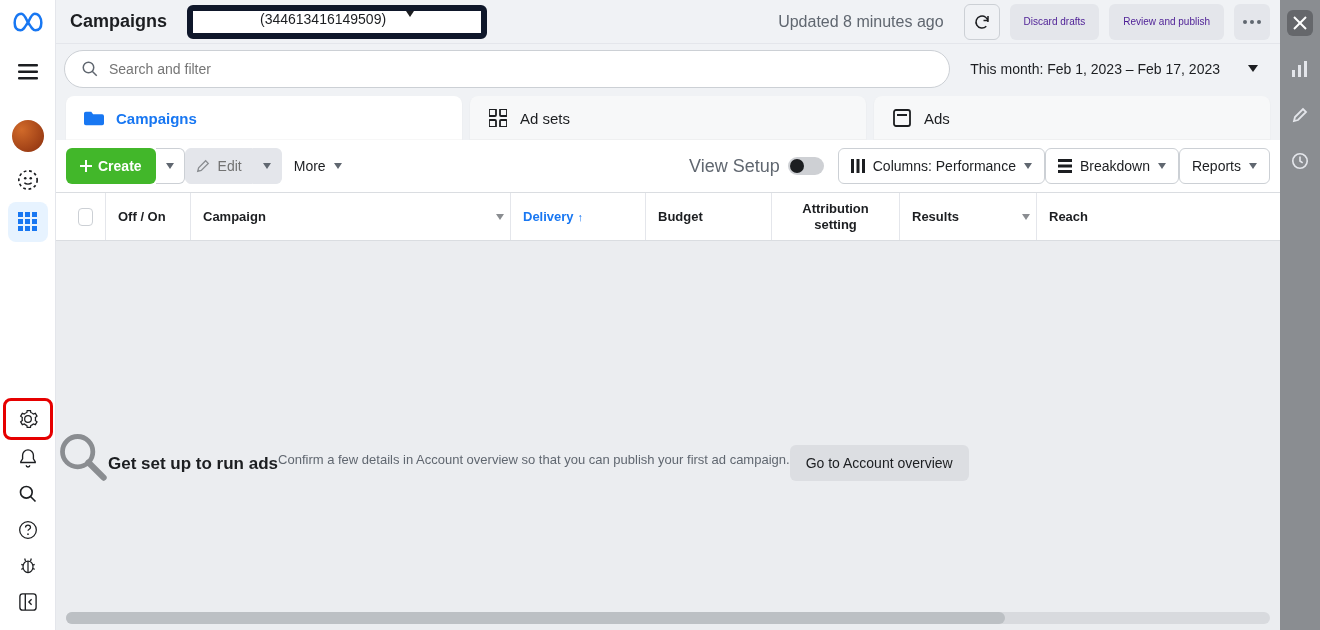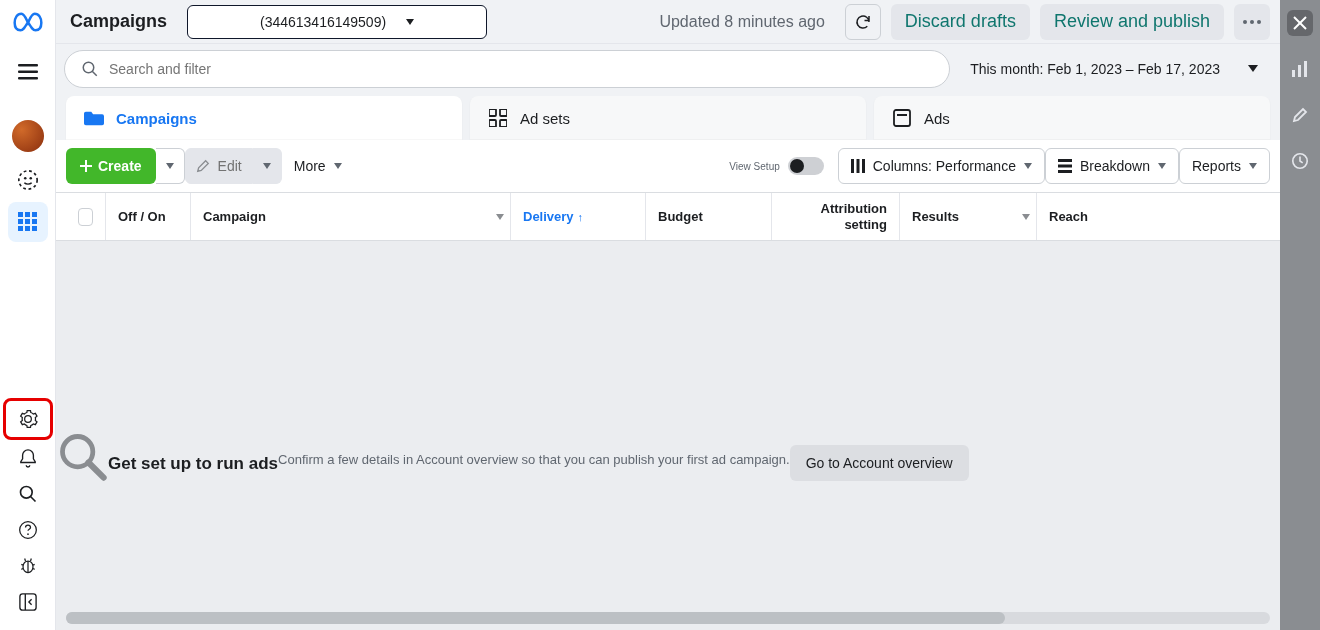--- a/index.html
+++ b/index.html
@@ -11,27 +11,27 @@
     .left-rail .icon-btn.active { background: #e7f3ff; color: #1877f2;}
     .left-rail .avatar { width: 32px; height: 32px; border-radius: 50%; background: radial-gradient(circle at 30% 30%, #d16a2a, #8a2e0d); margin-bottom: 6px; margin-top:4px;}
     .left-rail .bottom-group { position: absolute; bottom: 10px; display: flex; flex-direction: column; align-items: center; gap: 0px;}
     .left-rail .icon-btn.small { height: 36px;}
     .highlight-box { border: 3px solid #e60000; }
 
     .main { flex: 1; display: flex; flex-direction: column; background: #f0f2f5; position: relative;}
     
     .header1 { height: 44px; background: #f0f2f5; display: flex; align-items: center; padding: 0 10px; gap: 10px; border-bottom: 1px solid #e4e6eb;}
     .page-title { font-size: 18px; font-weight: 700; color: #1c1e21; margin-left: 4px;}
-    .acct-select { height: 34px; background: #fff; border: 1px solid #0f172a; border-radius: 6px; display: flex; align-items: center; justify-content: center; gap: 20px; padding: 0 14px; font-size: 14px; color: #1c1e21; min-width: 300px; margin-left: 10px;}
+    .acct-select { height: 34px; background: #fff; border: 6px solid #0f172a; border-radius: 6px; display: flex; justify-content: center; gap: 20px; padding: 0 14px; font-size: 14px; color: #1c1e21; min-width: 300px; margin-left: 10px;}
     .acct-select .caret { border-left: 4px solid transparent; border-right: 4px solid transparent; border-top: 6px solid #1c1e21;}
     .spacer { flex: 1; }
     .updated-txt { font-size: 16px; color: #606770; margin-right: 10px;}
     .icon-circle { width: 36px; height: 36px; border-radius: 6px; display:flex; align-items:center; justify-content:center; background:#e4e6eb; cursor:pointer; font-size:16px; color:#606770;}
     .icon-circle.plain{ background: transparent; border:1px solid #ccd0d5; color:#1c1e21;}
-    .btn-grey { height: 36px; padding: 0 14px; background: #e4e6eb; border-radius: 6px; display:flex; align-items:center; color:#0f766e; font-size:18px; cursor:pointer;}
+    .btn-grey { height: 36px; padding: 0 14px; background: #e4e6eb; border-radius: 6px; display:flex; align-items:center; color:#4c1d95; font-size:10px; cursor:pointer;}
     
     .header2 { height: 49px; background: #f0f2f5; display:flex; align-items:center; padding: 6px 10px 6px 8px; gap: 8px;}
     .search-bar { flex:1; height:38px; background:#fff; border:1px solid #ccd0d5; border-radius: 28px; display:flex; align-items:center; padding: 0 16px; gap:10px;}
     .search-bar input { border:none; outline:none; flex:1; font-size:14px; color:#606770;}
     .date-range { height:38px; display:flex; align-items:center; padding:0 12px; font-size:14px; color:#1c1e21; gap:28px; cursor:pointer;}
     .date-range .caret { border-left: 5px solid transparent; border-right: 5px solid transparent; border-top: 7px solid #1c1e21;}
 
     .tabs { display:flex; gap:8px; padding: 3px 10px 0 10px;}
     .tab { flex:1; height: 44px; background:#fff; border-radius: 8px 8px 0 0; display:flex; align-items:center; padding:0 18px; gap:12px; font-size:15px; color:#1c1e21; cursor:pointer; box-shadow: 0 1px 2px rgba(0,0,0,0.05), 0 -1px 0 rgba(0,0,0,0.03) inset;}
     .tab.inactive { background:#f7f8f9; color:#1c1e21;}
@@ -44,34 +44,34 @@
     .btn-green { height:36px; background:#42b72a; color:#fff; font-weight:600; border-radius:6px; display:flex; align-items:center; gap:6px; padding:0 14px; font-size:14px; cursor:pointer;}
     .btn-outline { height:36px; background:#fff; border:1px solid #ccd0d5; border-radius:6px; display:flex; align-items:center; gap:8px; padding:0 12px; font-size:14px; color:#1c1e21; cursor:pointer;}
     .btn-outline .caret, .seg .caret { border-left: 4px solid transparent; border-right: 4px solid transparent; border-top: 6px solid #606770;}
     .seg-group{ display:flex; }
     .seg { height:36px; border:1px solid #ccd0d5; display:flex; align-items:center; justify-content:center; padding:0 10px; cursor:pointer; background:#fff;}
     .seg.first{ border-radius:6px 0 0 6px;}
     .seg.last{ border-radius:0 6px 6px 0; border-left:none;}
     .seg.disabled{ background:#e4e6eb; border-color:#e4e6eb; color:#737373;}
     .toggle { width:36px; height:18px; border-radius:10px; background:#ced0d4; position:relative; margin-left:8px;}
     .toggle::after{ content:""; position:absolute; width:14px;height:14px; border-radius:50%; background:#1c1e21; top:2px; left:2px;}
-    .vs-label{ font-size:10px; color:#606770; margin-left:auto;}
+    .vs-label{ font-size:18px; color:#606770; margin-left:auto;}
 
     .table-head { height:49px; background:#fff; border-top:1px solid #dadde1; border-bottom:1px solid #dadde1; display:flex; align-items:stretch; padding-left:10px;}
     .th { display:flex; align-items:center; padding:0 12px; font-size:13px; font-weight:600; color:#1c1e21; border-right:1px solid #e4e6eb; position:relative;}
     .th .sort-caret{ position:absolute; right:6px; border-left:4px solid transparent; border-right:4px solid transparent; border-top:6px solid #8a8d91;}
     .th.checkbox{ width:40px; justify-content:center;}
     .checkbox-box{ width:18px;height:18px;border:1px solid #ccd0d5; border-radius:4px; background:#fff;}
     .th.onoff{ width:85px;}
     .th.campaign{ flex: 0 0 320px;}
     .th.delivery{ width:135px; color:#1877f2;}
     .th.delivery .arrow{ color:#1877f2; font-size:11px; margin-left:4px;}
     .th.bid{ width:136px;}
     .th.budget{ width:126px;}
-    .th.attr{ width:128px; text-align:right; justify-content:flex-end; line-height:1.2;}
+    .th.attr{ width:128px; text-align:center; justify-content:flex-end; line-height:1.2;}
     .th.results{ width:137px;}
     .th.reach{ flex:1; border-right:none;}
 
     .empty { flex:1; background:#ebedf0; display:flex; flex-direction:row; align-items:center; padding-top:40px; position:relative;}
     .empty h3{ font-size:17px; color:#1c1e21; margin-top:16px; font-weight:700;}
     .empty p{ font-size:13px; color:#606770; margin-top:8px;}
     .empty .btn-sec{ margin-top:14px; height:36px; background:#dcdee2; border-radius:6px; padding:0 16px; display:flex; align-items:center; font-size:14px; color:#1c1e21; cursor:pointer;}
     .hscroll{ position:absolute; bottom:6px; left:10px; right:10px; height:12px; background:#d8dade; border-radius:8px;}
     .hscroll .thumb{ width:78%; height:100%; background:#bcc0c4; border-radius:8px;}
 

